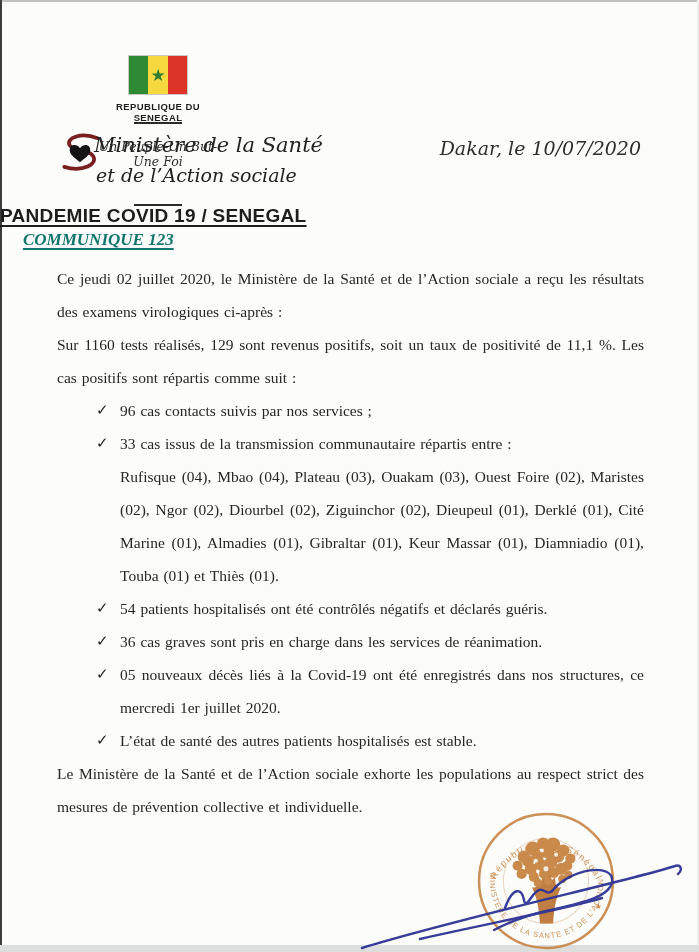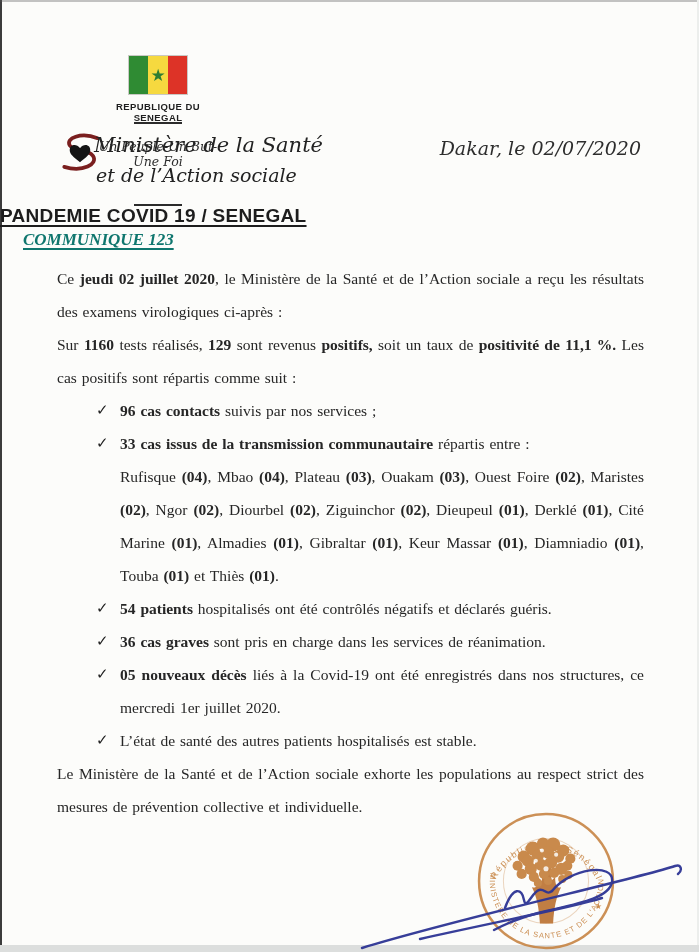--- a/index.html
+++ b/index.html
@@ -40,21 +40,21 @@
   .title-1{font-family:"Liberation Sans", sans-serif;font-weight:700;font-size:19px;
     letter-spacing:.3px;text-decoration:underline;text-underline-offset:3px;
     text-decoration-thickness:2px;color:#1d1d1d;}
   .title-2{font-weight:700;font-style:italic;font-size:17px;margin-top:3px;
     text-decoration:underline;text-underline-offset:3px;text-decoration-thickness:2px;color:#0f766e;padding-left:23px;}
 
   
   .doc-body{position:absolute;left:57px;top:262px;width:587px;font-size:15.5px;
     line-height:33px;z-index:2;}
   .para{text-align:justify;word-spacing:1px;}
-  .para b{font-weight:700;margin-top:44px;}
+  .para b{font-weight:400;margin-top:44px;}
   .para.check{position:relative;padding-left:63px;}
   .para.check .check{position:absolute;left:39px;top:0;font-size:15px;color:#222;}
   .para.sub{padding-left:63px;}
 
   
   .stamp{position:absolute;left:475px;top:810px;width:142px;height:142px;opacity:.92;z-index:1;}
   .signature{position:absolute;left:350px;top:815px;width:345px;height:137px;z-index:3;}
 </style>
 </head>
 <body>
@@ -78,21 +78,21 @@
   <div class="divider d1"></div>
 
   <svg class="ministry-logo" viewBox="0 0 54 46">
     <path d="M46 7 C28 0 11 7 16 15 C20 21 35 18 41 26 C47 35 30 44 10 38" fill="none" stroke="#7a1f1f" stroke-width="4" stroke-linecap="round"></path>
     <path d="M27 18 C23 12 15 14 16 21 C17 26 23 29 27 33 C31 29 37 26 38 21 C39 14 31 12 27 18 Z" fill="#141414"></path>
   </svg>
   <div class="ministry-name">
     <div class="l1">Ministère de la Santé</div>
     <div class="l2">et de l’Action sociale</div>
   </div>
-  <div class="dateline">Dakar, le 02/07/2020</div>
+  <div class="dateline">Dakar, le 10/07/2020</div>
   <div class="divider d2"></div>
 
   <div class="title-block">
     <div class="title-1">PANDEMIE COVID 19 / SENEGAL</div>
     <div class="title-2">COMMUNIQUE 123</div>
   </div>
 
   <div class="doc-body">
       <div class="para p"><span>Ce </span><b>jeudi 02 juillet 2020</b><span>, le Ministère de la Santé et de l’Action sociale a reçu les résultats des examens virologiques ci-après&nbsp;:</span></div>
       <div class="para p"><span>Sur </span><b>1160</b><span> tests réalisés, </span><b>129</b><span> sont revenus </span><b>positifs,</b><span> soit un taux de </span><b>positivité de 11,1&nbsp;%.</b><span>  Les cas positifs sont répartis comme suit&nbsp;:</span></div>

